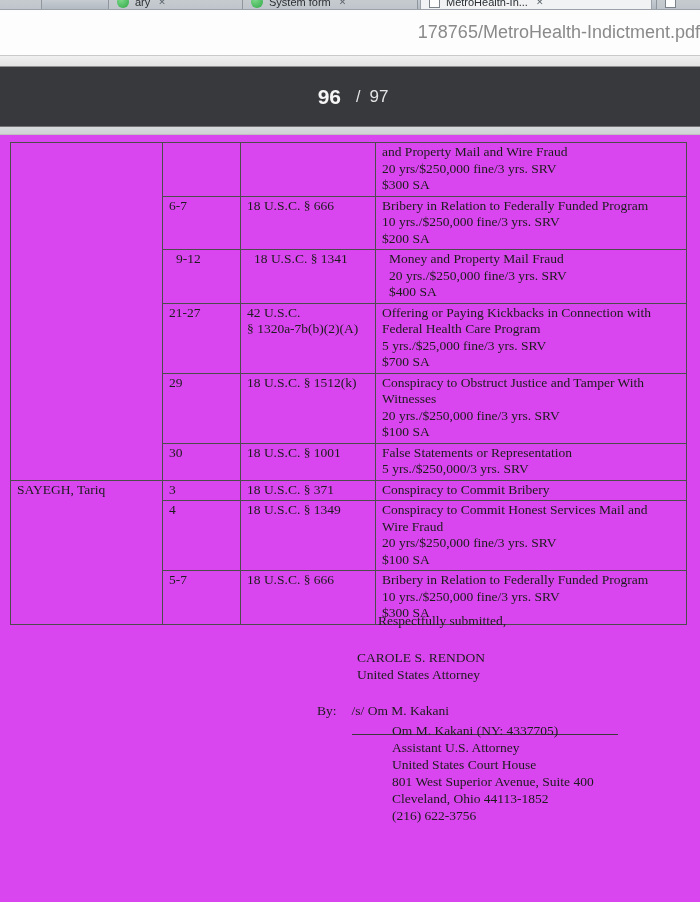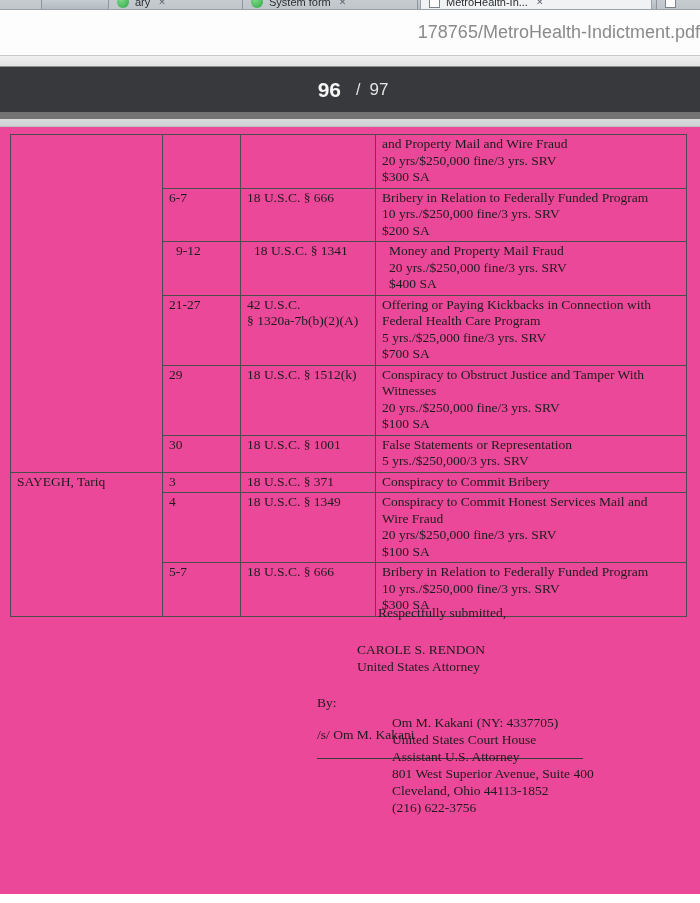--- a/index.html
+++ b/index.html
@@ -25,49 +25,49 @@
   .tab.active .t-title { max-width:150px; }
   .tab .t-close { font-size:9px; color:#5f666d; line-height:11px; padding:0 2px; }
 
   .urlbar { height:46px; background:#fdfdfd; border-bottom:1px solid #c9c9c9;
             display:flex; align-items:center;justify-content:flex-end; }
   .url-text { font-size:18px; color:#8a8a8a; margin-left:-3px; white-space:nowrap; }
 
   .substrip { height:11px; background:linear-gradient(#f0f0f0,#e2e2e2);
               border-bottom:1px solid #8f8f8f; }
 
-  .pdf-toolbar { height:52px; background:#37393d; border-bottom:7px solid #737373;
+  .pdf-toolbar { height:60px; background:#37393d; border-bottom:1px solid #737373;
                  display:flex; align-items:center; justify-content:center; gap:9px; }
   .page-current { font-size:21px; font-weight:600; color:#f6f6f6;
                   padding:2px 6px; border-radius:2px; }
   .page-sep { font-size:16px; color:#e4e4e4; }
   .page-total { font-size:17px; color:#e4e4e4; }
 
   .toolbar-shadow { height:8px; background:linear-gradient(#d9dbdd,#cfd2d5);
                     border-bottom:1px solid #bfbfbf; }
 
   
-  .page { position:relative; height:767px; background:#ec4899;
+  .page { position:relative; height:767px; background:#d946ef;
           font-family:"Liberation Serif", serif; color:#1c1c1c; }
 
   table.charges { position:absolute; left:10px; top:7px; width:676px;
                   border-collapse:collapse; table-layout:fixed; }
   table.charges td { border:1px solid #4c4c4c; vertical-align:top;
                      font-size:13.5px; line-height:16.5px; padding:1px 6px 2px 6px; }
   td.ml { white-space:pre-line; }
   col.c-def { width:152px; } col.c-cnt { width:78px; }
   col.c-stat { width:135px; } col.c-chg { width:311px; }
   tr.r0 td { height:50px; } tr.r1 td { height:52px;margin-left:32px; } tr.r2 td { height:50px;padding-left:13px; }
   tr.r3 td { height:70px; } tr.r4 td { height:64px; } tr.r5 td { height:34px; }
   tr.r6 td { height:18px; } tr.r7 td { height:67px; } tr.r8 td { height:47px; }
 
   .sig { position:absolute; font-size:13.5px; line-height:17px; }
   .sig-closing { top:477px; left:378px; }
   .sig-attorney { top:514px; left:357px; }
-  .sig-byline { top:567px; left:317px; display:flex; gap:15px;flex-direction:column; }
+  .sig-byline { top:567px; left:317px; display:flex; gap:15px; }
   .sig-name { display:inline-block; width:266px; border-bottom:1px solid #3a3a3a;
               padding-bottom:15px; }
   .sig-contact { top:587px; left:345px;margin-left:47px; }
 </style>
 </head>
 <body>
 
 <div class="tabstrip">
   <div class="tab" style="left:-70px; width:112px;">
     <span class="t-title"></span>
@@ -192,20 +192,20 @@
     <div>United States Attorney</div>
   </div>
 
   <div class="sig sig-byline">
     <span>By:</span>
     <span class="sig-name">/s/ Om M. Kakani</span>
   </div>
 
   <div class="sig sig-contact">
     <div>Om M. Kakani (NY: 4337705)</div>
+    <div>Assistant U.S. Attorney</div>
     <div>United States Court House</div>
-    <div>Assistant U.S. Attorney</div>
     <div>801 West Superior Avenue, Suite 400</div>
     <div>Cleveland, Ohio 44113-1852</div>
     <div>(216) 622-3756</div>
   </div>
 
 </div>
 
 </body></html>

